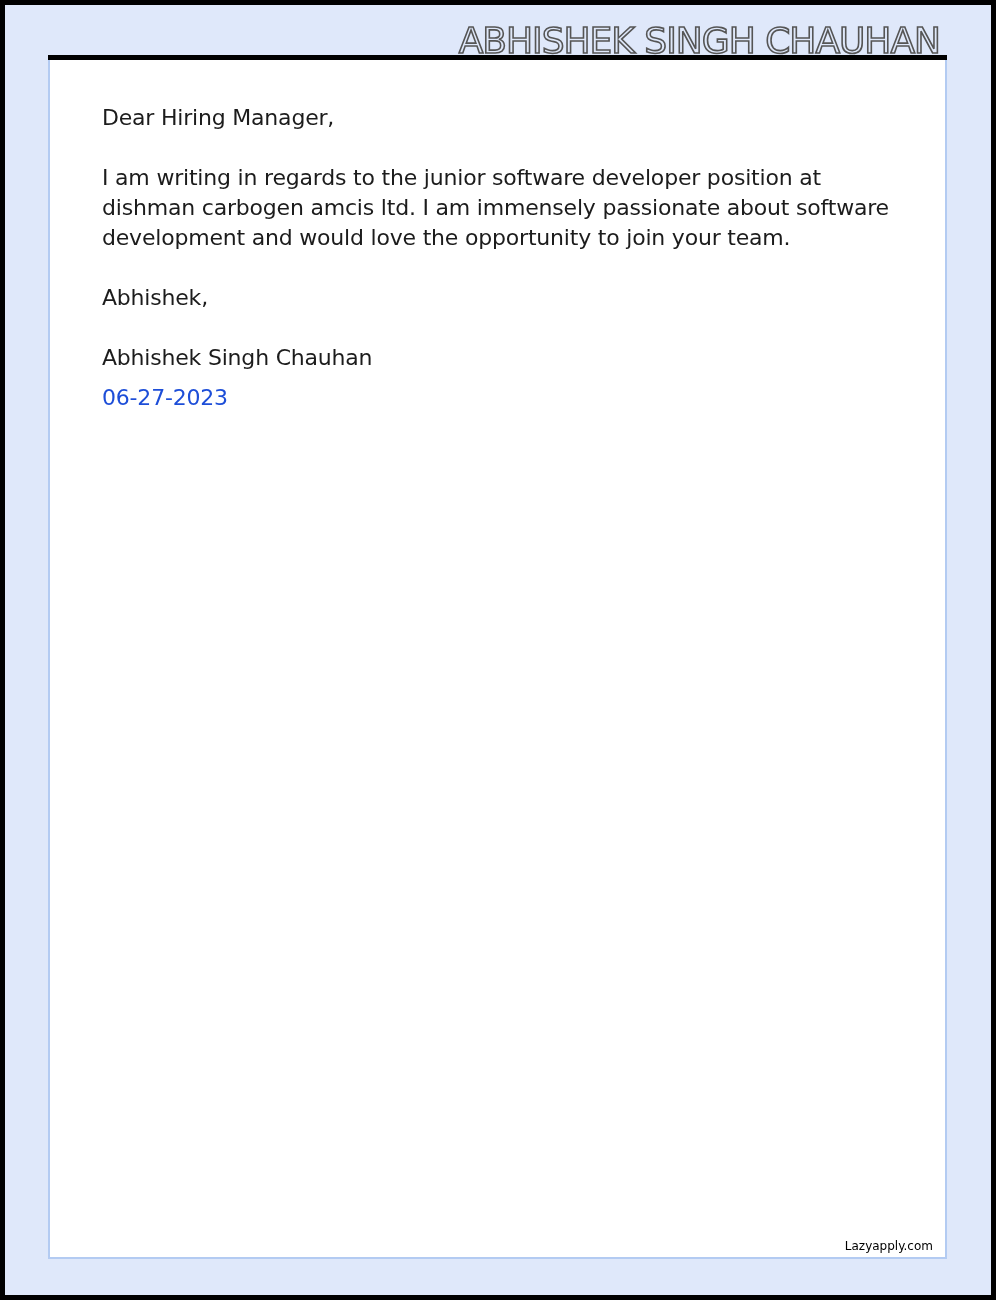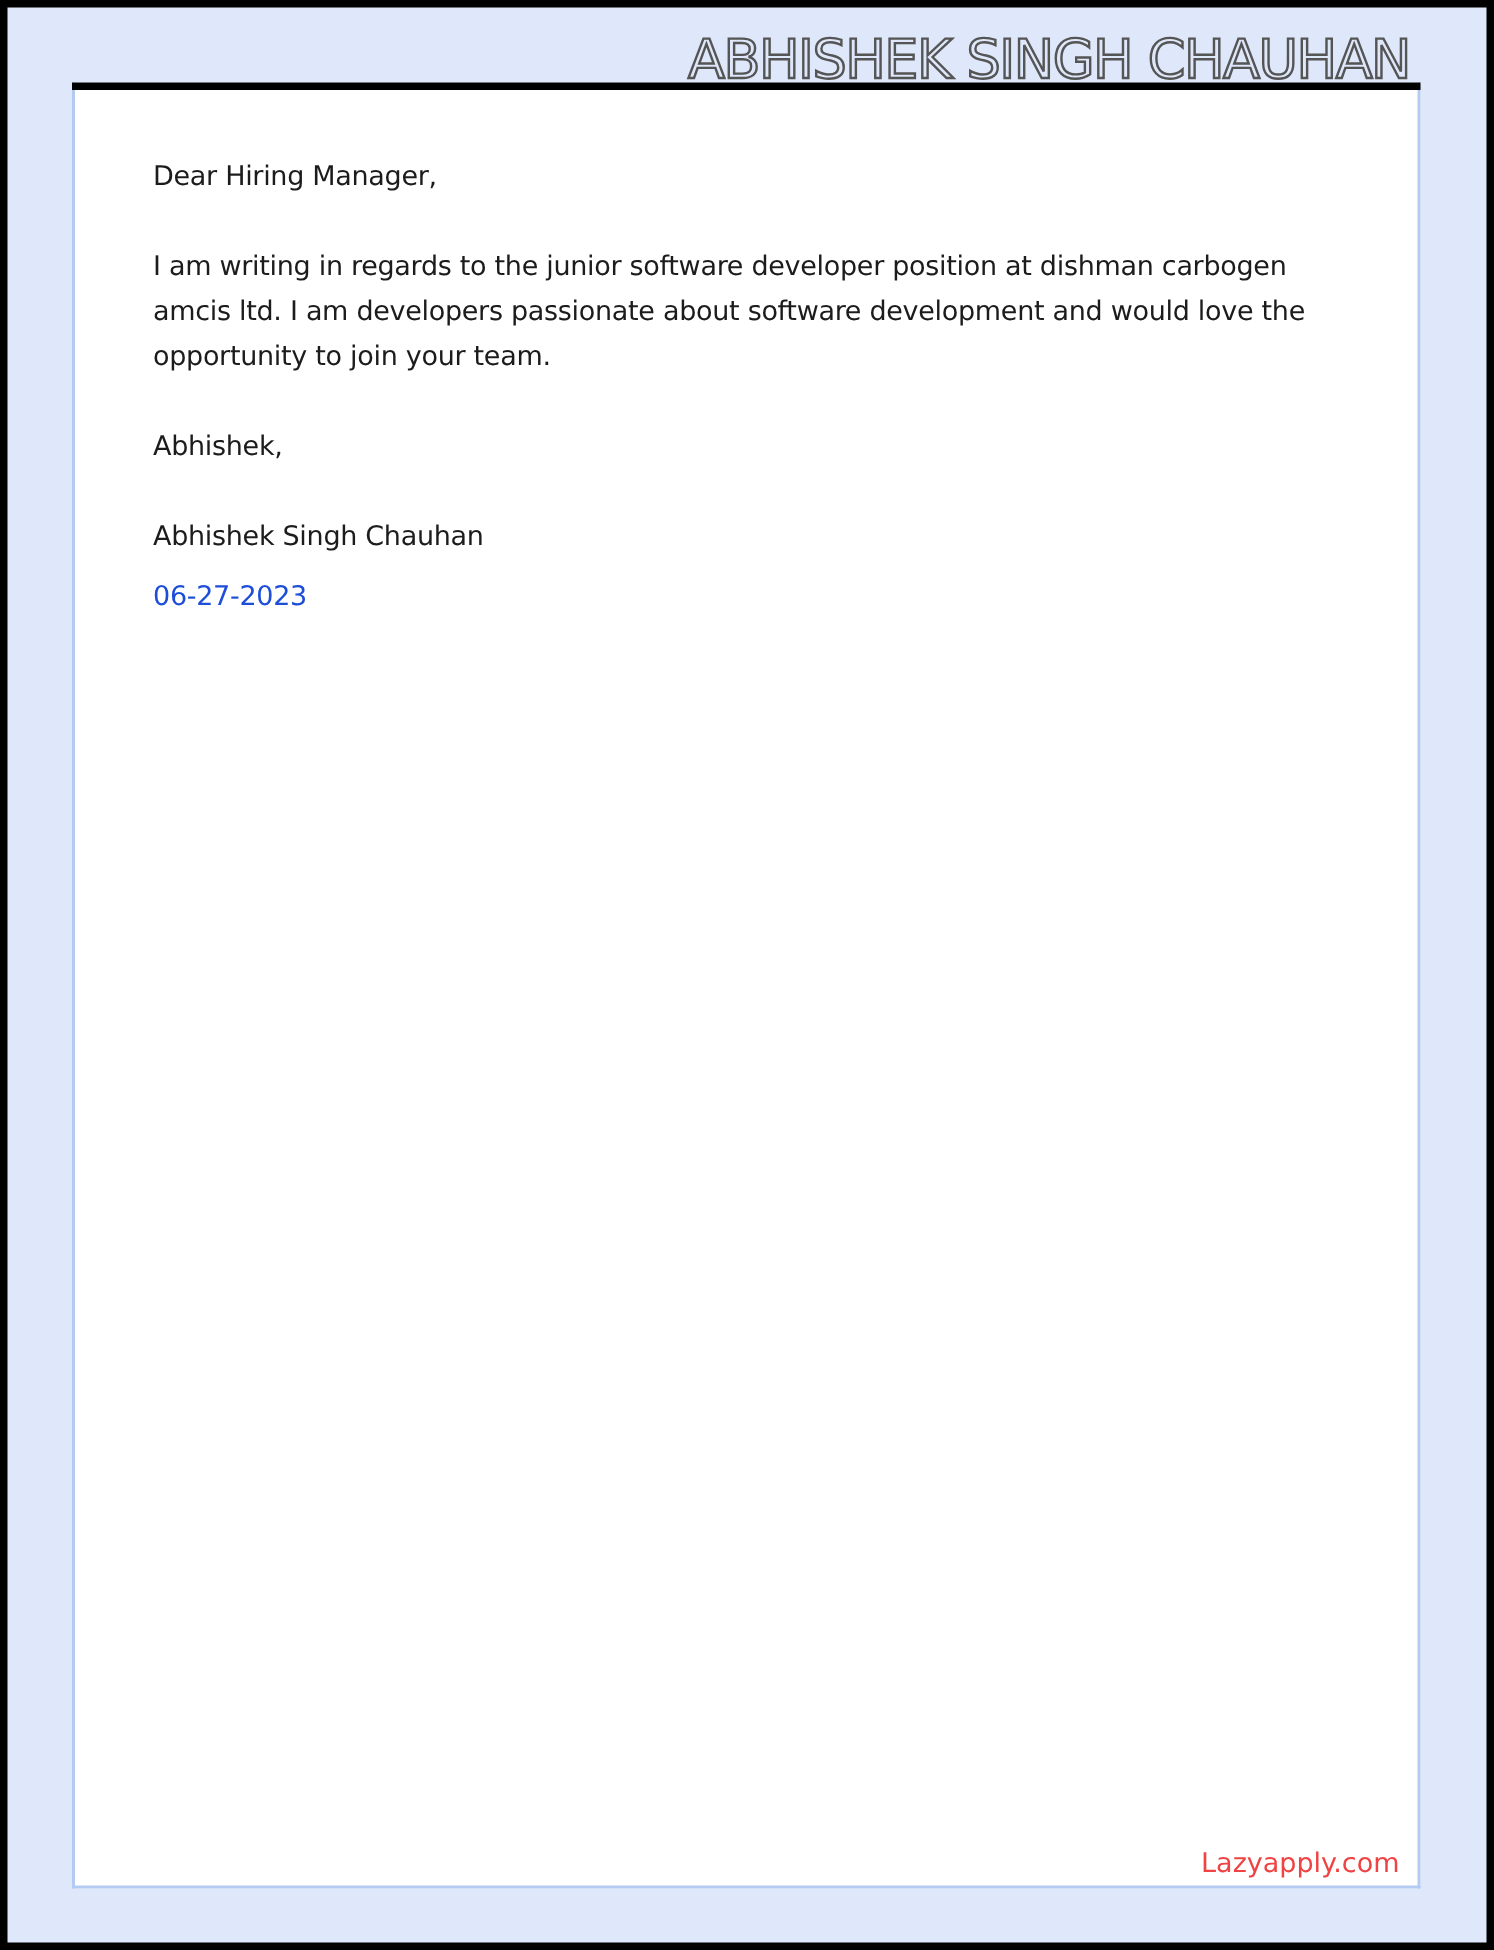--- a/index.html
+++ b/index.html
@@ -26,39 +26,39 @@
     background: #fff;
     border-left: 2px solid #b3cbf2;
     border-right: 2px solid #b3cbf2;
     border-bottom: 2px solid #b3cbf2;
   }
   .topbar {
     position: absolute; left: 43px; top: 50px; width: 899px; height: 5px; background: #000;
   }
   .content {
     position: absolute; left: 52px; top: 48px; width: 800px;
-    font-size: 18px; line-height: 30px; color: #1c1c1c;
+    font-size: 22px; line-height: 30px; color: #1c1c1c;
     letter-spacing: -0.2px;
   }
   .para { margin: 0 0 30px 0; }
   .date { color: #1d4ed8; margin-top: -20px; }
   .footer {
     position: absolute; right: 12px; bottom: 4px;
-    font-size: 18px; color: #ef4444;
+    font-size: 12px; color: #000000;
   }
 </style>
 </head>
 <body>
 
 <div class="frame">
   <div class="title">ABHISHEK SINGH CHAUHAN</div>
   <div class="page">
     <div class="content">
       <p class="para">Dear Hiring Manager,</p>
-      <p class="para">I am writing in regards to the junior software developer position at dishman carbogen amcis ltd. I am developers passionate about software development and would love the opportunity to join your team.</p>
+      <p class="para">I am writing in regards to the junior software developer position at dishman carbogen amcis ltd. I am immensely passionate about software development and would love the opportunity to join your team.</p>
       <p class="para">Abhishek,</p>
       <p class="para">Abhishek Singh Chauhan</p>
       <p class="para date">06-27-2023</p>
     </div>
     <div class="footer">Lazyapply.com</div>
   </div>
   <div class="topbar"></div>
 </div>
 
 </body></html>

